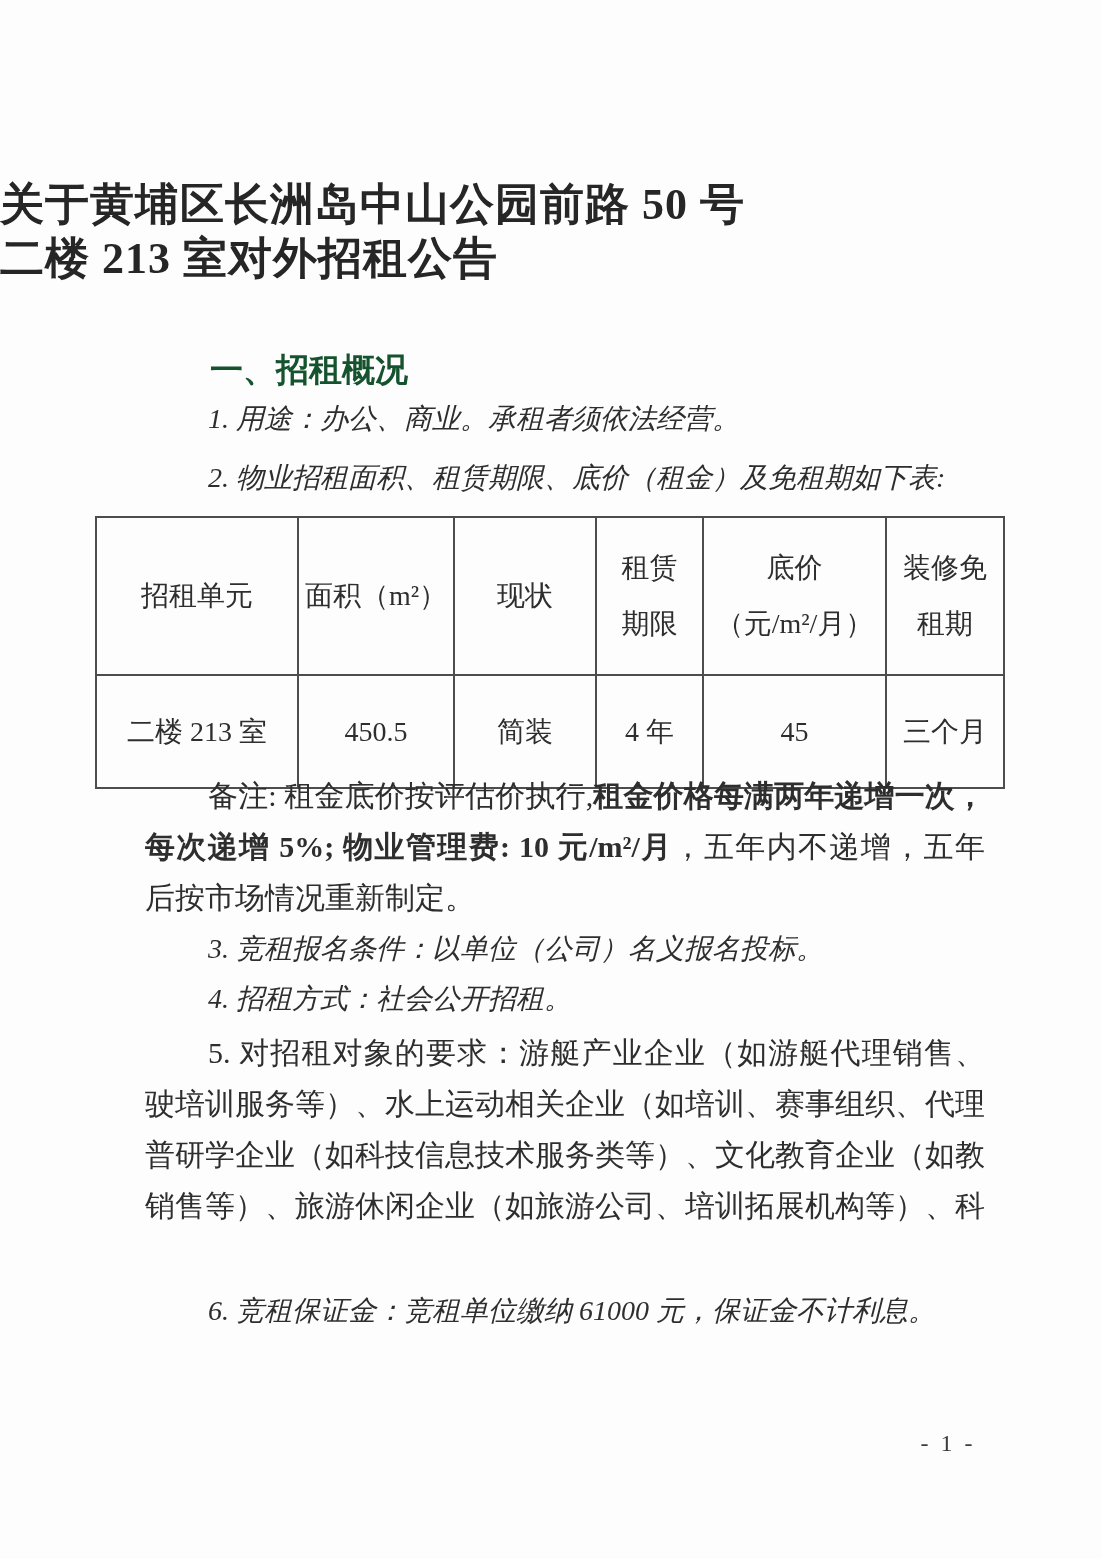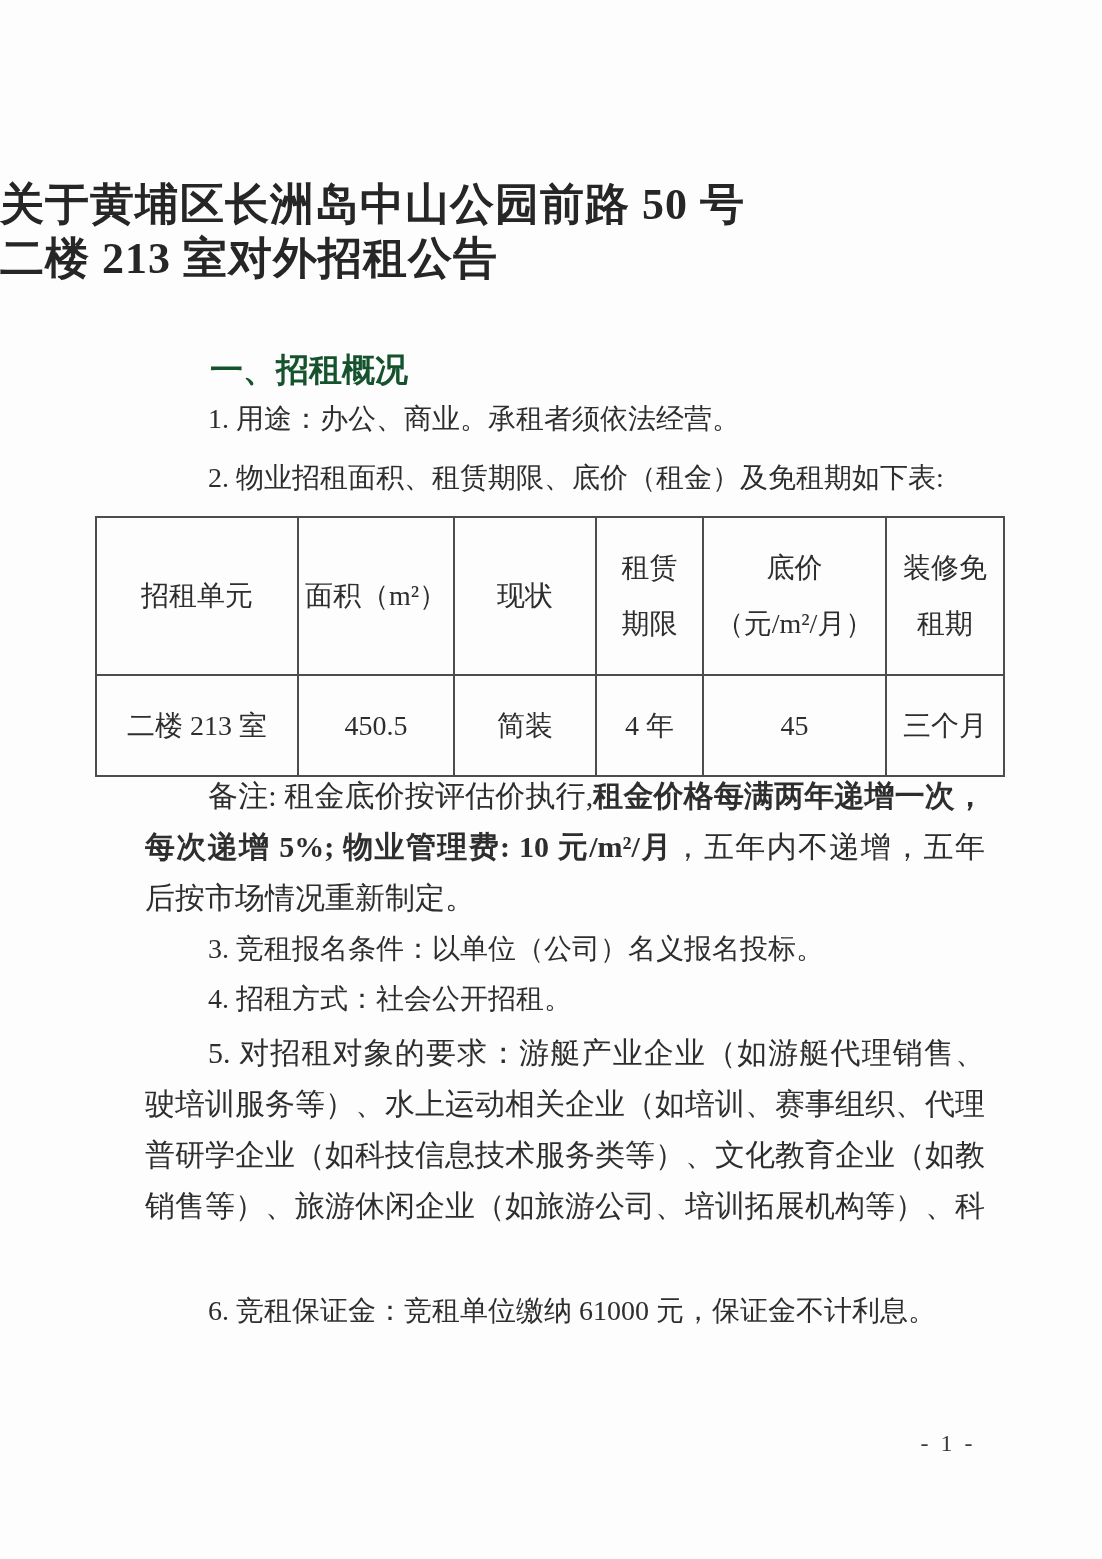--- a/index.html
+++ b/index.html
@@ -46,20 +46,21 @@
 
   
   .body-line {
     position: absolute;
     left: 145px;
     width: 920px;
     font-size: 28px;
     line-height: 51px;
     white-space: nowrap;
     color: #2e2e2e;
+    font-style: italic;
   }
   .indent { text-indent: 63px; }
 
   
   .para-block {
     position: absolute;
     left: 145px;
     width: 840px;
     font-size: 30px;
     color: #2e2e2e;
@@ -91,21 +92,21 @@
   table.rent-table th, table.rent-table td {
     border: 2px solid #4d4d4d;
     text-align: center;
     vertical-align: middle;
     font-weight: normal;
     font-size: 28px;
     color: #2e2e2e;
     padding: 0;
   }
   table.rent-table thead tr { height: 158px; }
-  table.rent-table tbody tr { height: 101px; }
+  table.rent-table tbody tr { height: 113px; }
   .hl { display: block; line-height: 56px; }
   .hl:empty { display: none; }
 
   
   .page-number {
     position: absolute;
     top: 1430px;
     left: 898px;
     width: 100px;
     text-align: center;

